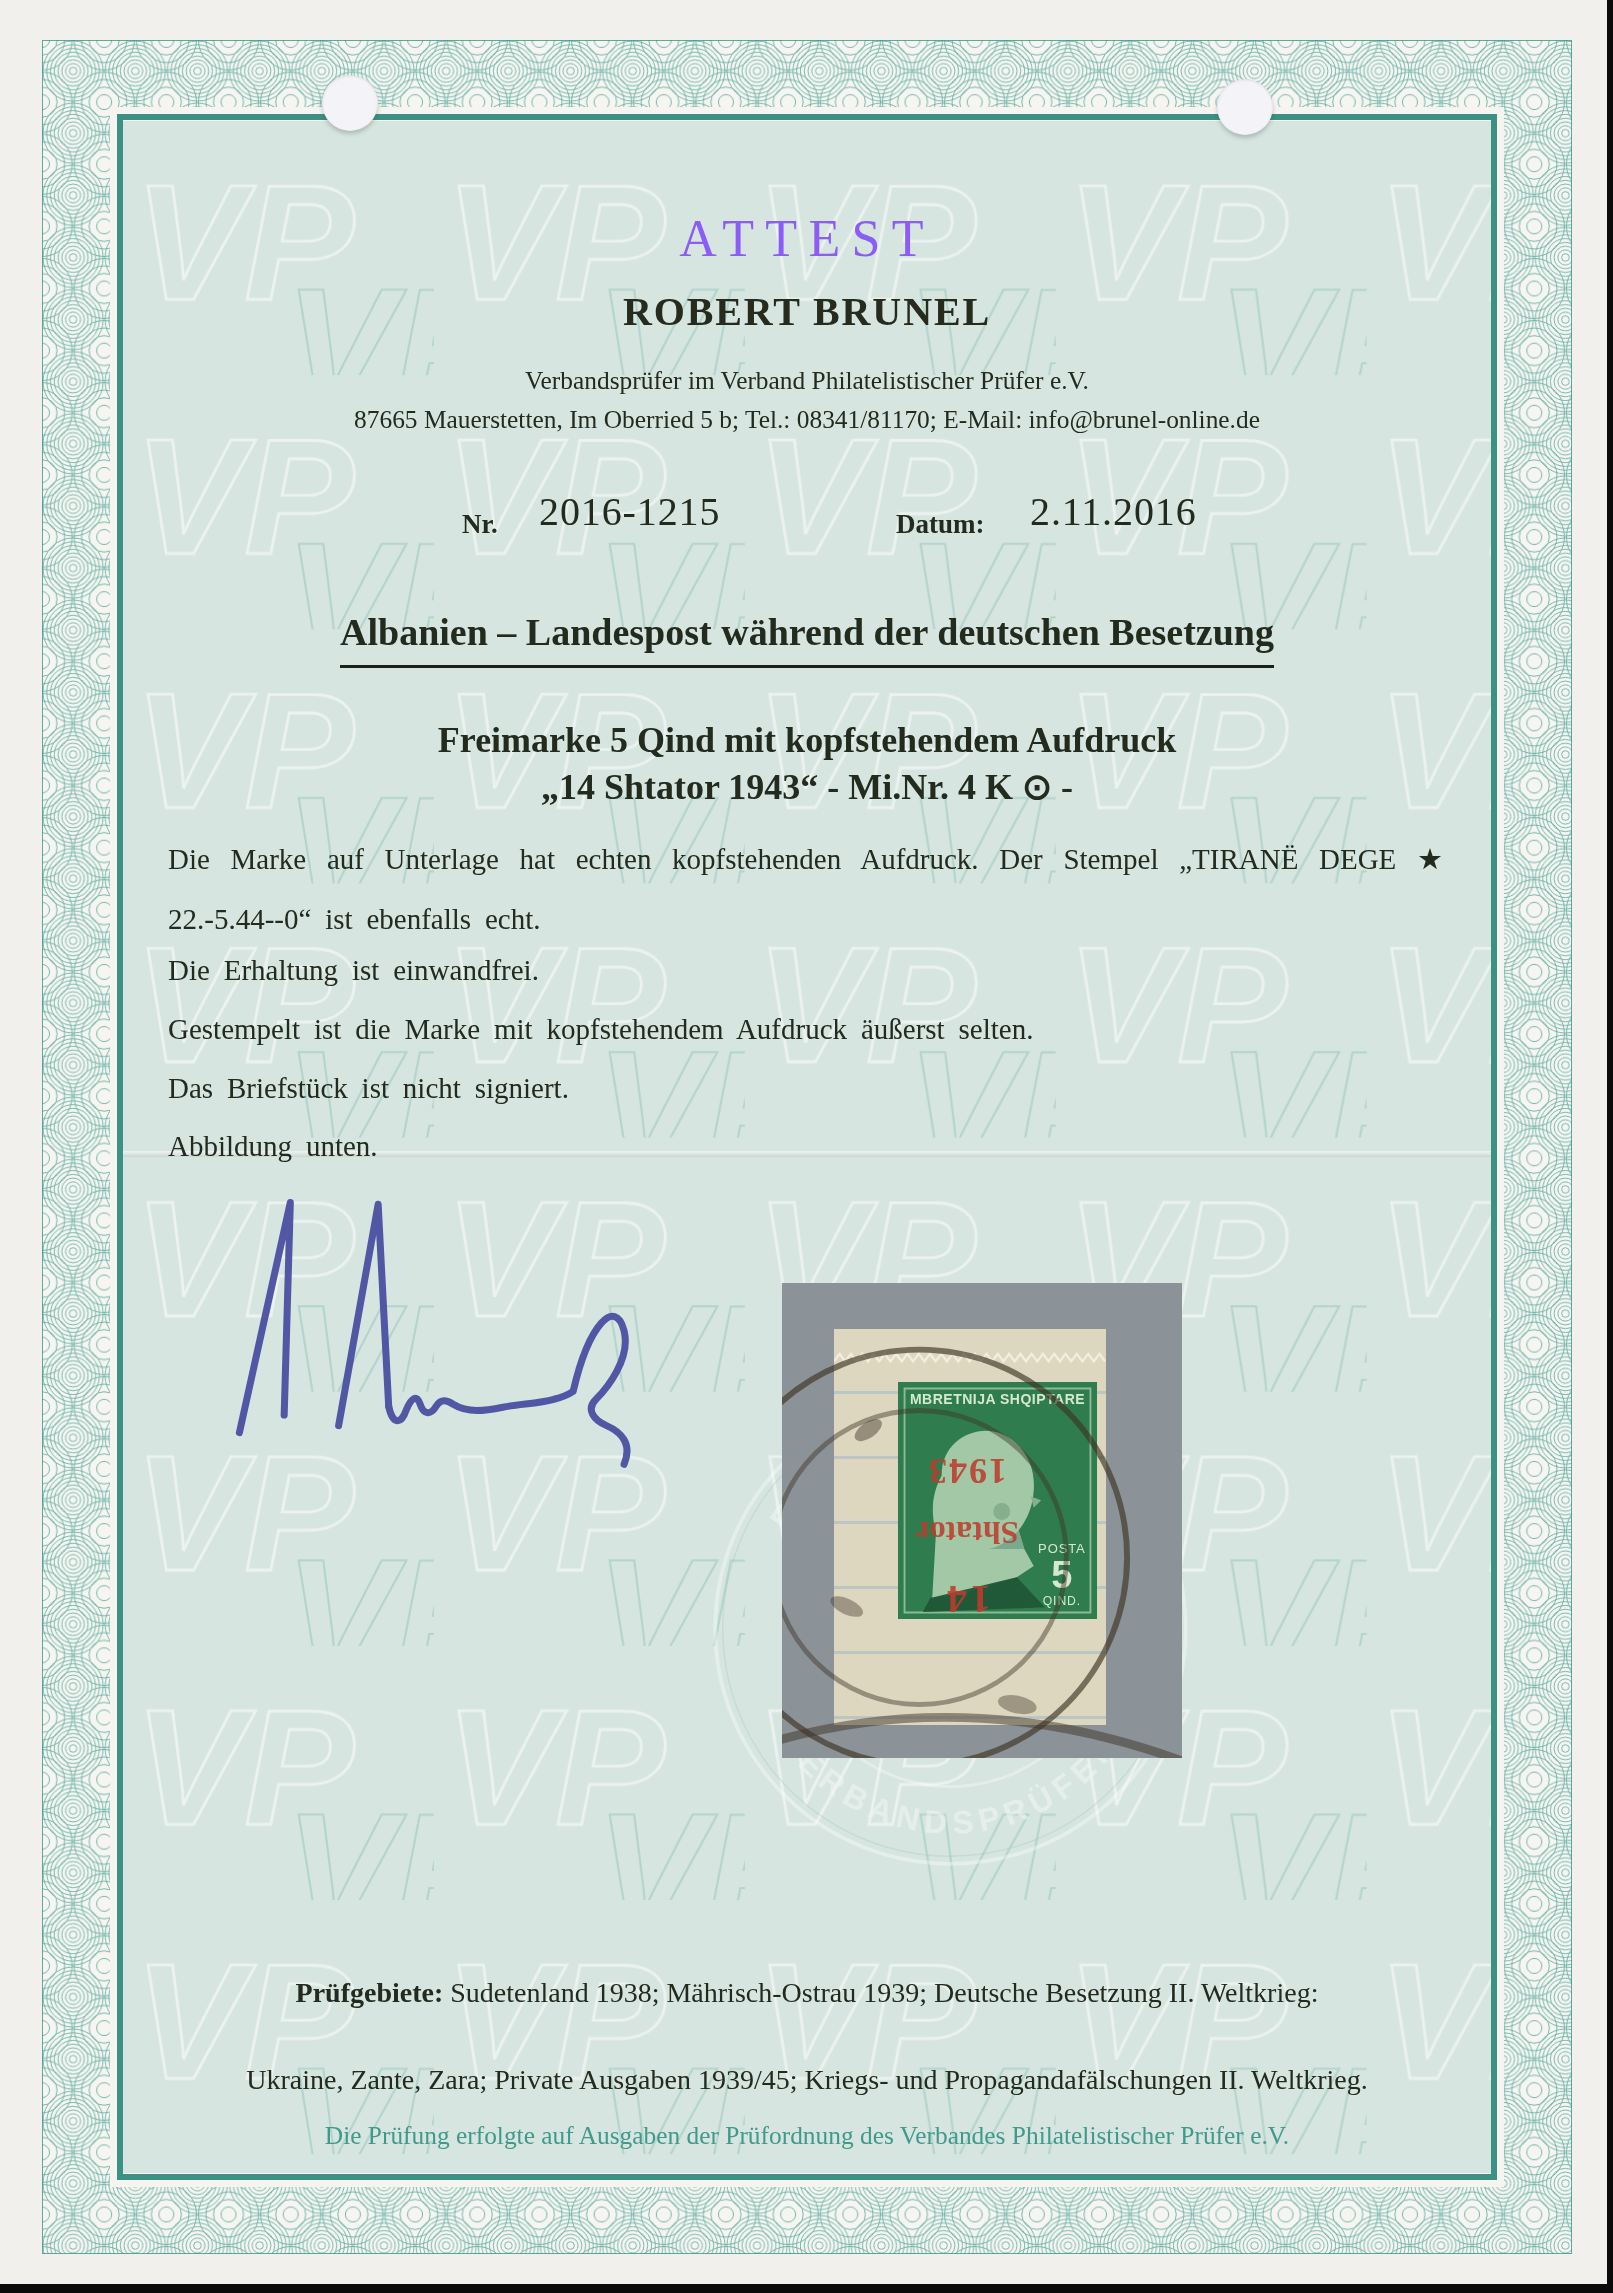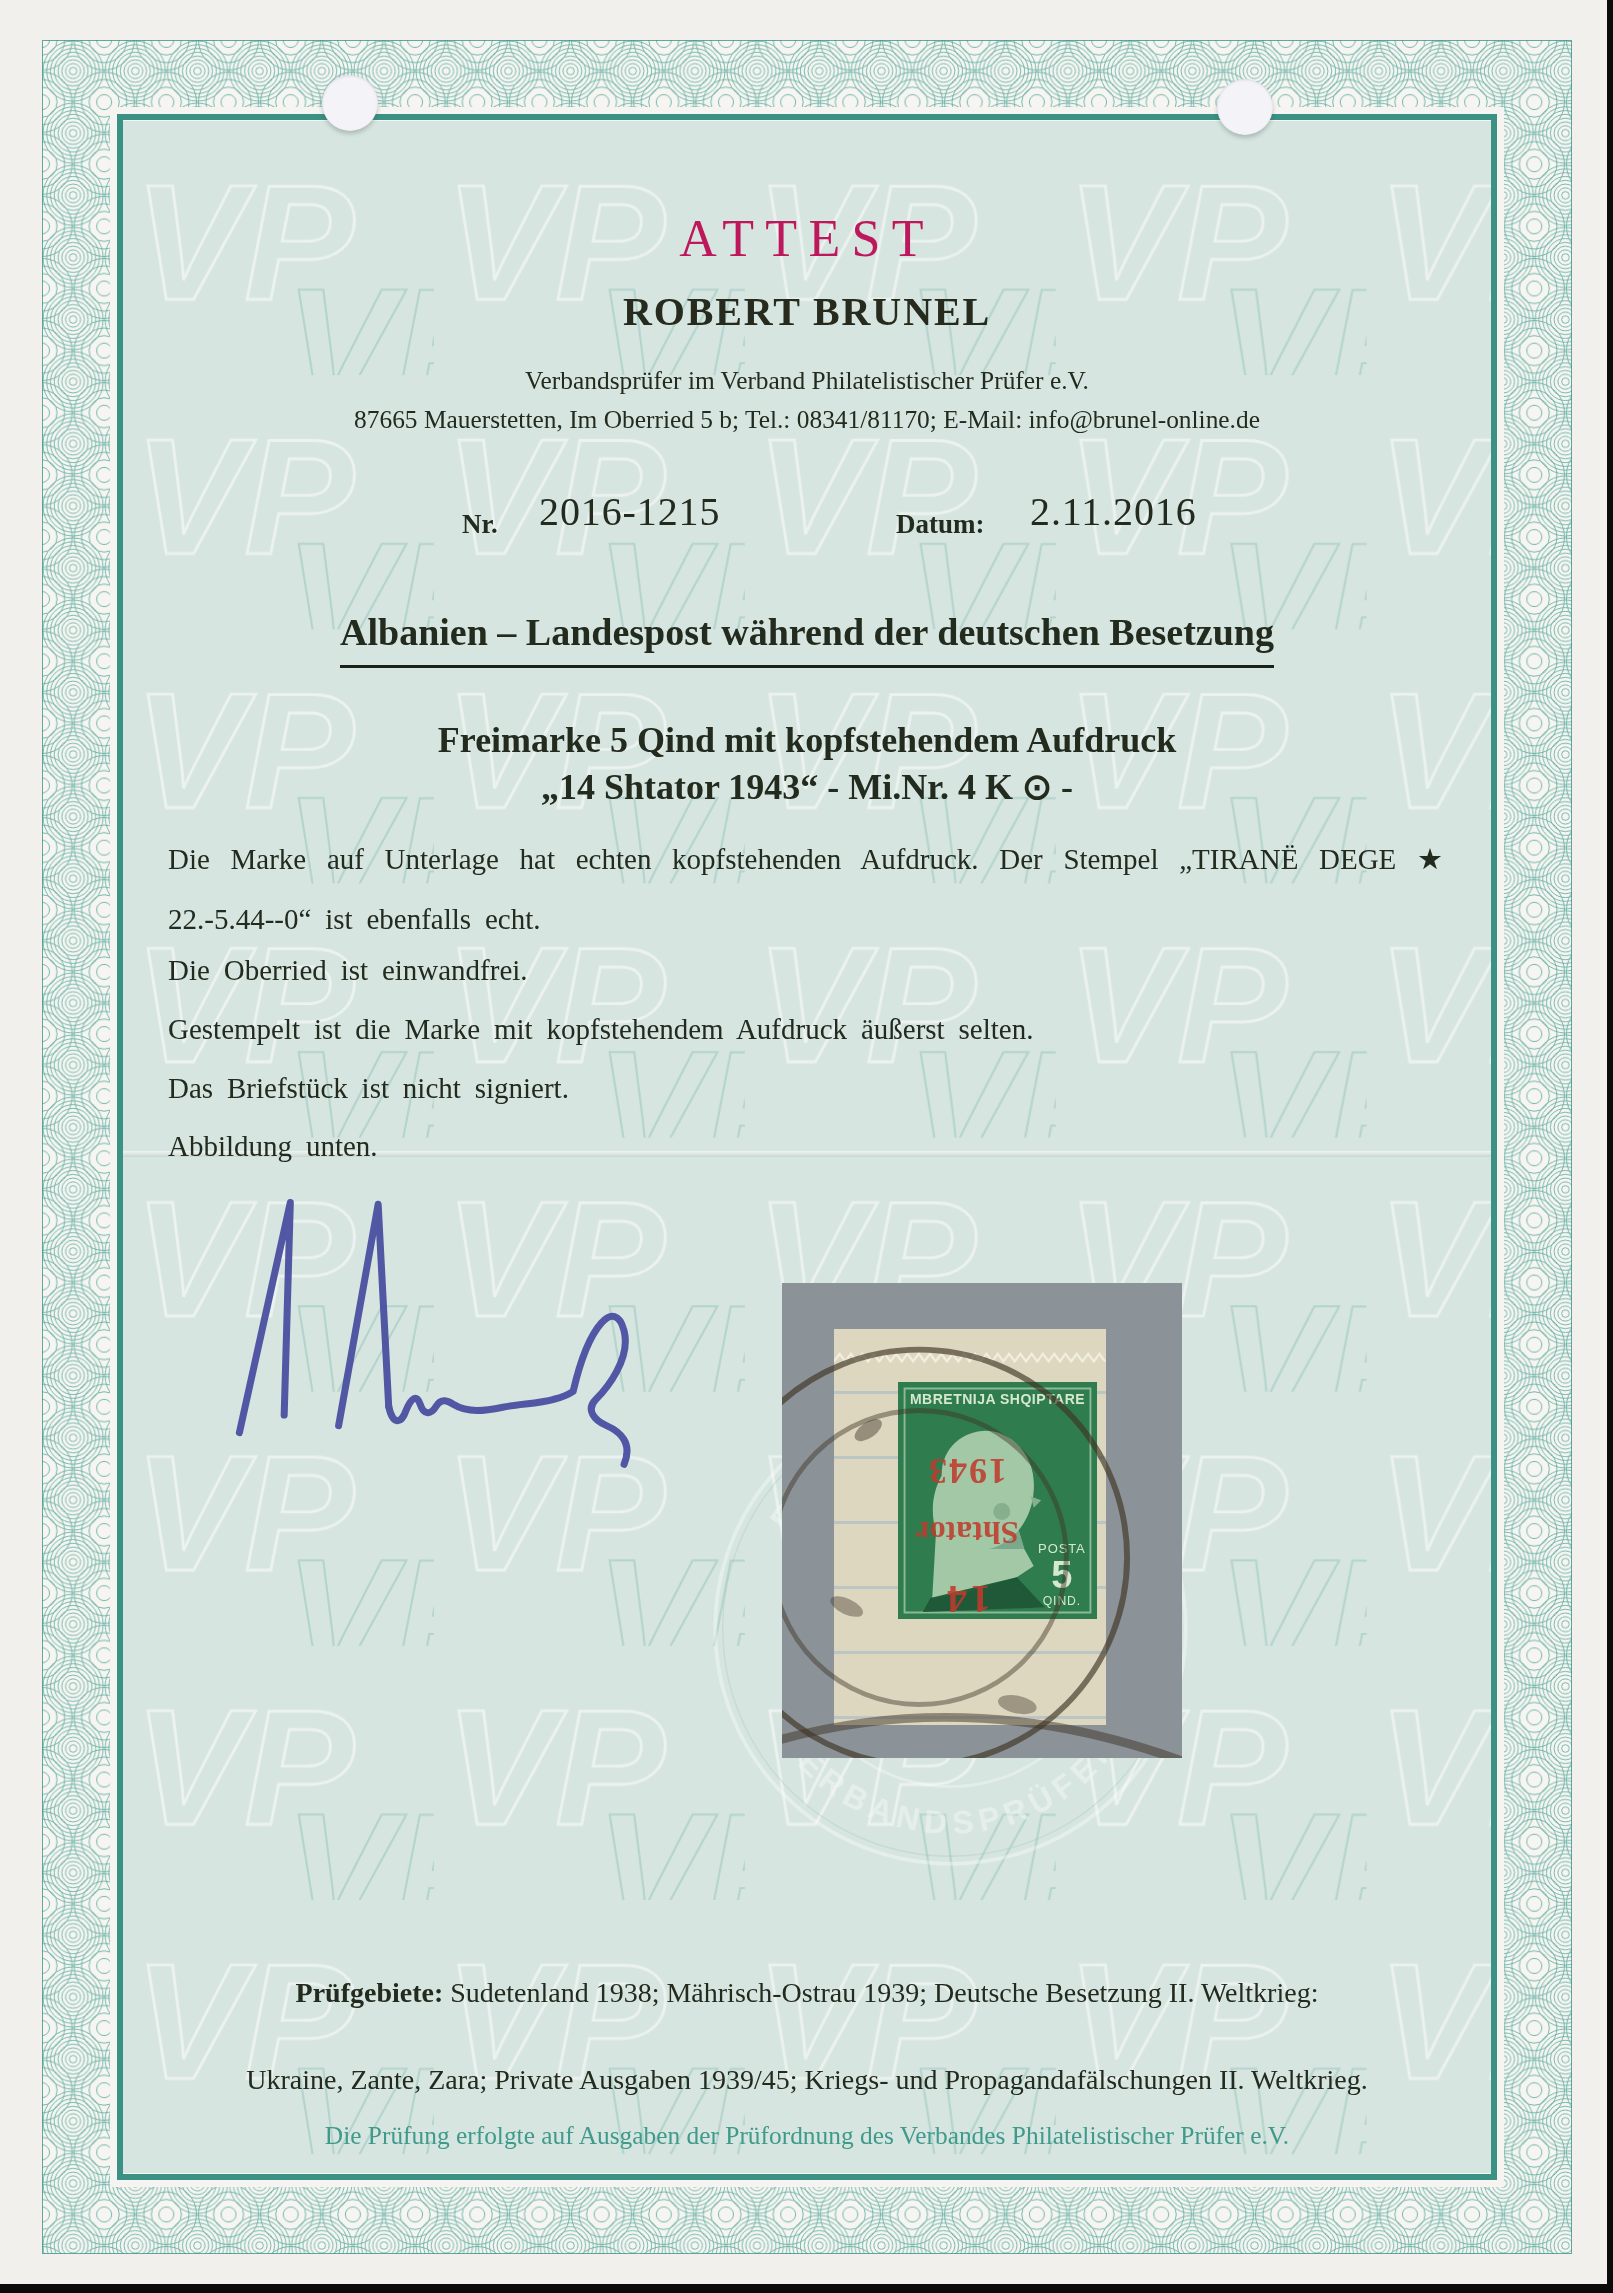--- a/index.html
+++ b/index.html
@@ -17,21 +17,21 @@
   .panel > svg.wm{position:absolute; inset:0; width:100%; height:100%; opacity:.9;}
   .hole{position:absolute; width:56px; height:56px; border-radius:50%; background:#f4f3f8;
         box-shadow:0 2.8px 4.7px rgba(40,60,55,.25), inset 0 0.9px 2.8px rgba(0,0,0,.10);}
   .hole.left{left:322px; top:75px;} .hole.right{left:1217px; top:79px;}
   .crease{position:absolute; left:123px; right:123px; top:1151px; height:5.6px;
           background:linear-gradient(180deg, rgba(255,255,255,.6), rgba(130,150,143,.18));}
   .scan-edge-r{position:absolute; right:0; top:0; bottom:0; width:6.6px; background:#0b0b0b;}
   .scan-edge-b{position:absolute; left:0; right:0; bottom:0; height:10.4px; background:#0b0b0b;}
   
   .tcenter{position:absolute; left:123px; right:123px; text-align:center;}
-  .attest{top:209px; font-size:52px; letter-spacing:11.3px; color:#be185d;}
+  .attest{top:209px; font-size:52px; letter-spacing:11.3px; color:#8b5cf6;}
   .examiner{top:288px; font-size:40px; font-weight:bold; letter-spacing:1.9px; color:#262b1e;}
   .role{top:366px; font-size:25.4px;}
   .contact{top:405px; font-size:25.4px;}
   .nr-label{position:absolute; left:462px; top:509px; font-size:27px; font-weight:bold;text-align:center;}
   .nr-value{position:absolute; left:539px; top:488px; font-size:40px; letter-spacing:0.9px;}
   .dt-label{position:absolute; left:896px; top:509px; font-size:27px; font-weight:bold;}
   .dt-value{position:absolute; left:1030px; top:488px; font-size:40px; letter-spacing:0.9px;}
   .headline{top:610px; font-size:38px; font-weight:bold;}
   .headline span{border-bottom:3.8px solid #1c2217; padding-bottom:12px;}
   .subject1{top:719px; font-size:36px; font-weight:bold;}
@@ -136,21 +136,21 @@
   <div class="nr-label">Nr.</div>
   <div class="nr-value">2016-1215</div>
   <div class="dt-label">Datum:</div>
   <div class="dt-value">2.11.2016</div>
 
   <div class="tcenter headline"><span>Albanien – Landespost während der deutschen Besetzung</span></div>
   <div class="tcenter subject1">Freimarke 5 Qind mit kopfstehendem Aufdruck</div>
   <div class="tcenter subject2">„14 Shtator 1943“ - Mi.Nr. 4 K ⊙ -</div>
 
   <div class="para p1">Die Marke auf Unterlage hat echten kopfstehenden Aufdruck. Der Stempel „TIRANË DEGE ★ 22.-5.44--0“ ist ebenfalls echt.</div>
-  <div class="para p2">Die Oberried ist einwandfrei.</div>
+  <div class="para p2">Die Erhaltung ist einwandfrei.</div>
   <div class="para p3">Gestempelt ist die Marke mit kopfstehendem Aufdruck äußerst selten.</div>
   <div class="para p4">Das Briefstück ist nicht signiert.</div>
   <div class="para p5">Abbildung unten.</div>
 
   <svg class="seal" viewBox="0 0 560 560" xmlns="http://www.w3.org/2000/svg">
     <defs>
       <path id="sealTop" d="M 80 280 A 200 200 0 0 1 480 280"></path>
       <path id="sealBot" d="M 62 280 A 218 218 0 0 0 498 280"></path>
     </defs>
     <circle cx="280" cy="280" r="250" fill="none" stroke="#ffffff" stroke-width="4" opacity="0.55"></circle>

